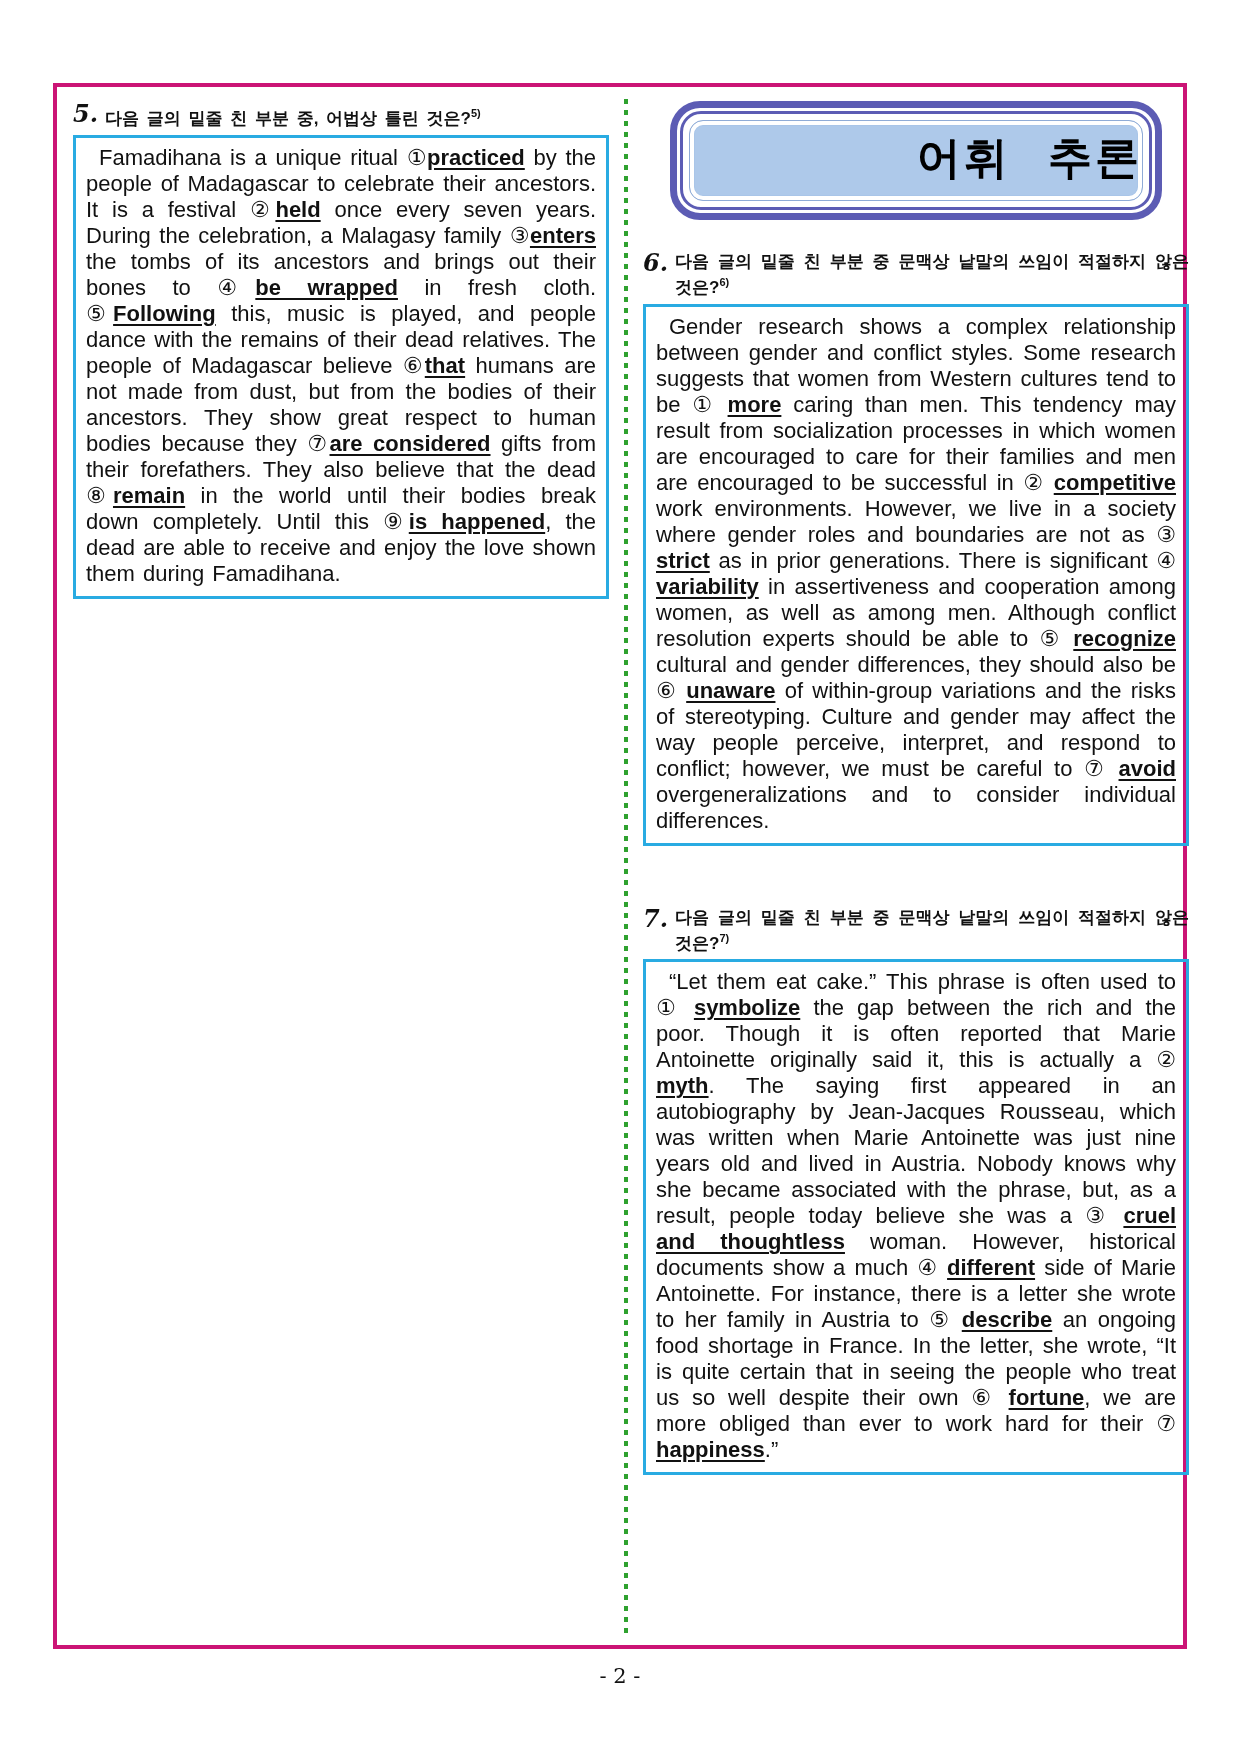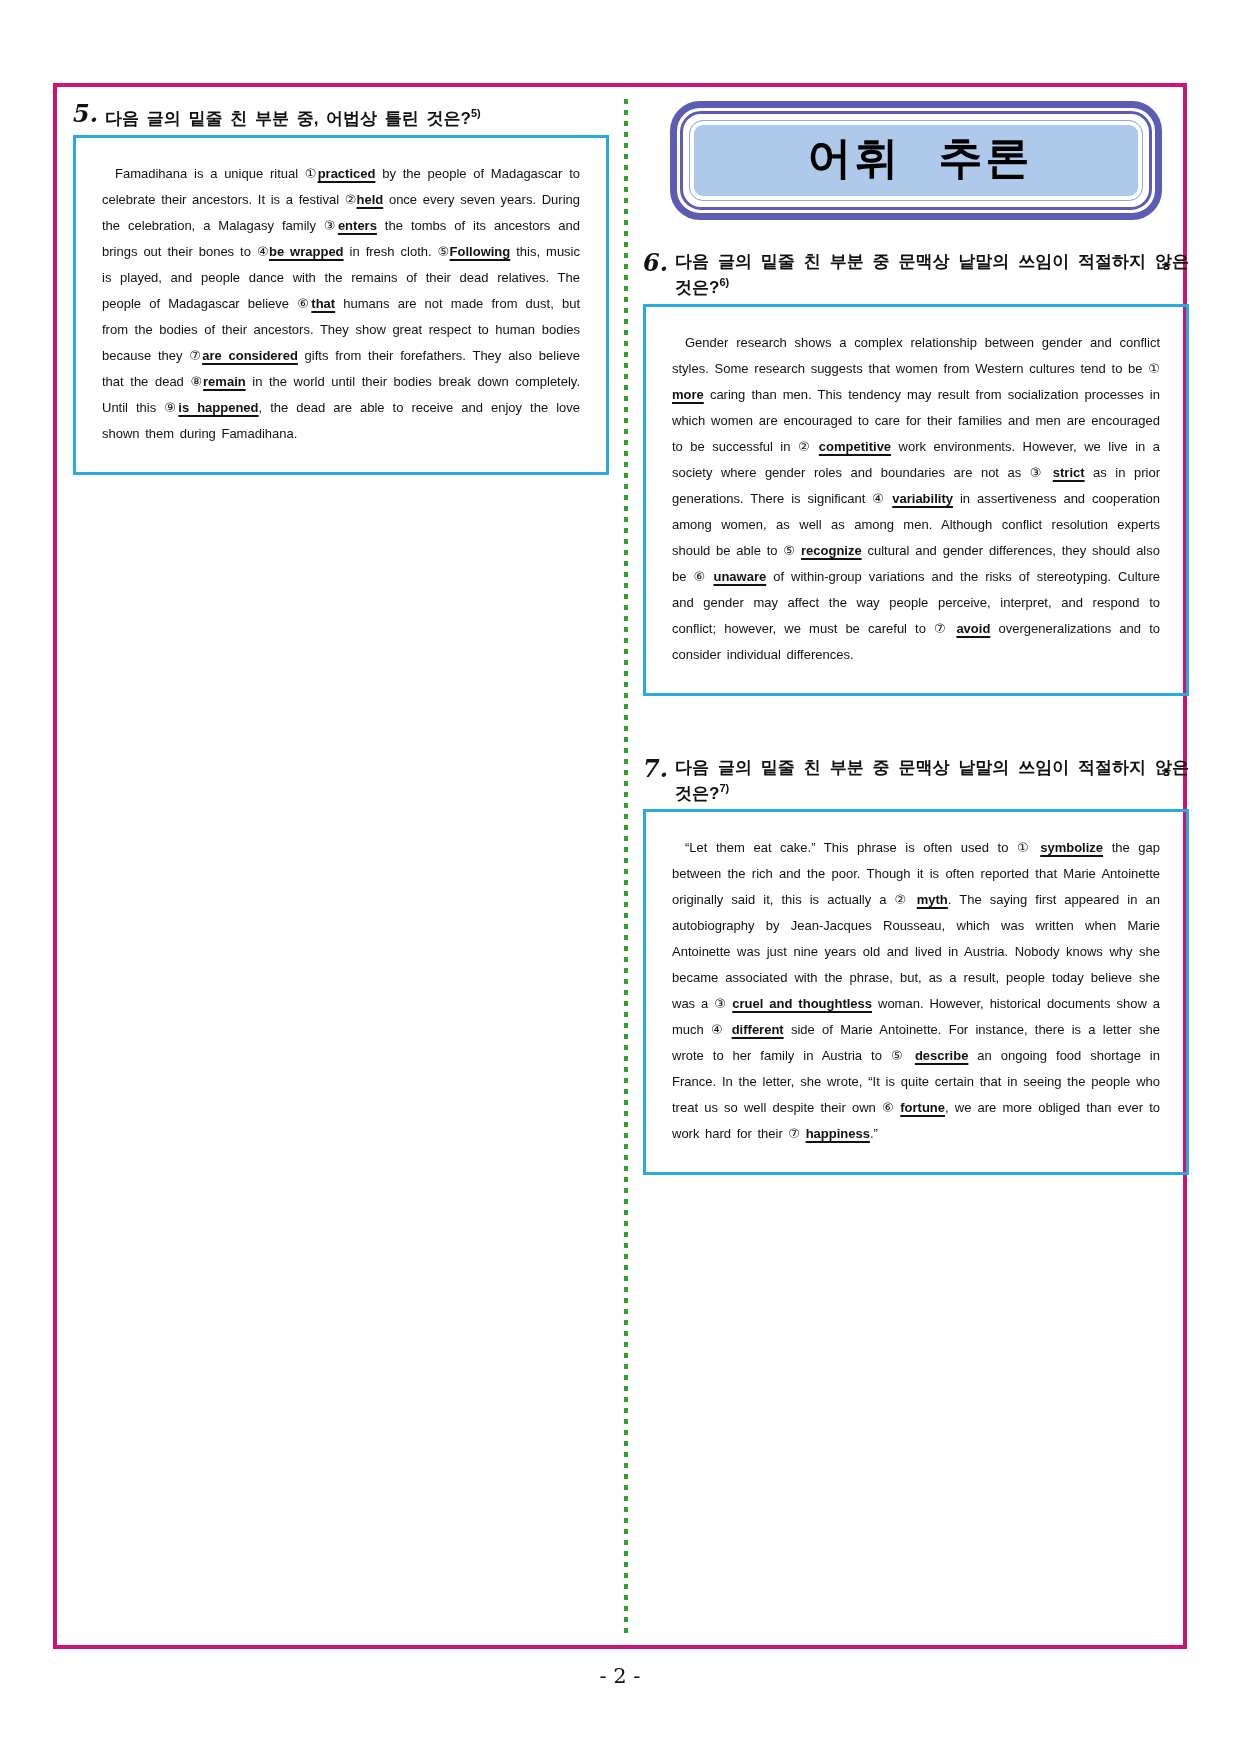--- a/index.html
+++ b/index.html
@@ -42,22 +42,22 @@
     padding-top: 2px;
   }
   .q-prompt sup { font-size: 11px; font-weight: bold; }
 
   .passage {
     border: 3px solid #29abe2;
     padding: 7px 10px 9px 10px;
     box-sizing: border-box;
   }
   .passage p {
-    margin: 16px;
-    font-size: 13px; line-height: 26px;
+    margin: 0;
+    font-size: 22px; line-height: 26px;
     text-align: justify;
     text-indent: 13px;
     word-spacing: 2px;
   }
   .u {
     font-weight: bold;
     text-decoration: underline;
     text-decoration-thickness: 2px;
     text-underline-offset: 3px;
   }
@@ -68,21 +68,21 @@
     padding: 3px; background: #ffffff; box-sizing: border-box;
   }
   .banner-mid {
     border: 3px solid #5c5cb4; border-radius: 21px;
     padding: 6px; background: #ffffff;
   }
   .banner-inner {
     background: #aec9ea;
     border: 1px solid #8fabd6; border-radius: 14px;
     box-shadow: inset 0 0 0 4px #ffffff, inset 0 0 0 5px #a9c5e8;
-    text-align: center;
+    text-align: right;
     font-size: 44px; font-weight: bold; color: #000;
     letter-spacing: 3px; word-spacing: 22px;
     padding: 8px 0 12px 8px;
   }
 
   .q7-block { margin-top: 60px; }
 
   .footer {
     position: absolute; left: 0; top: 1664px; width: 1240px;
     text-align: center;

